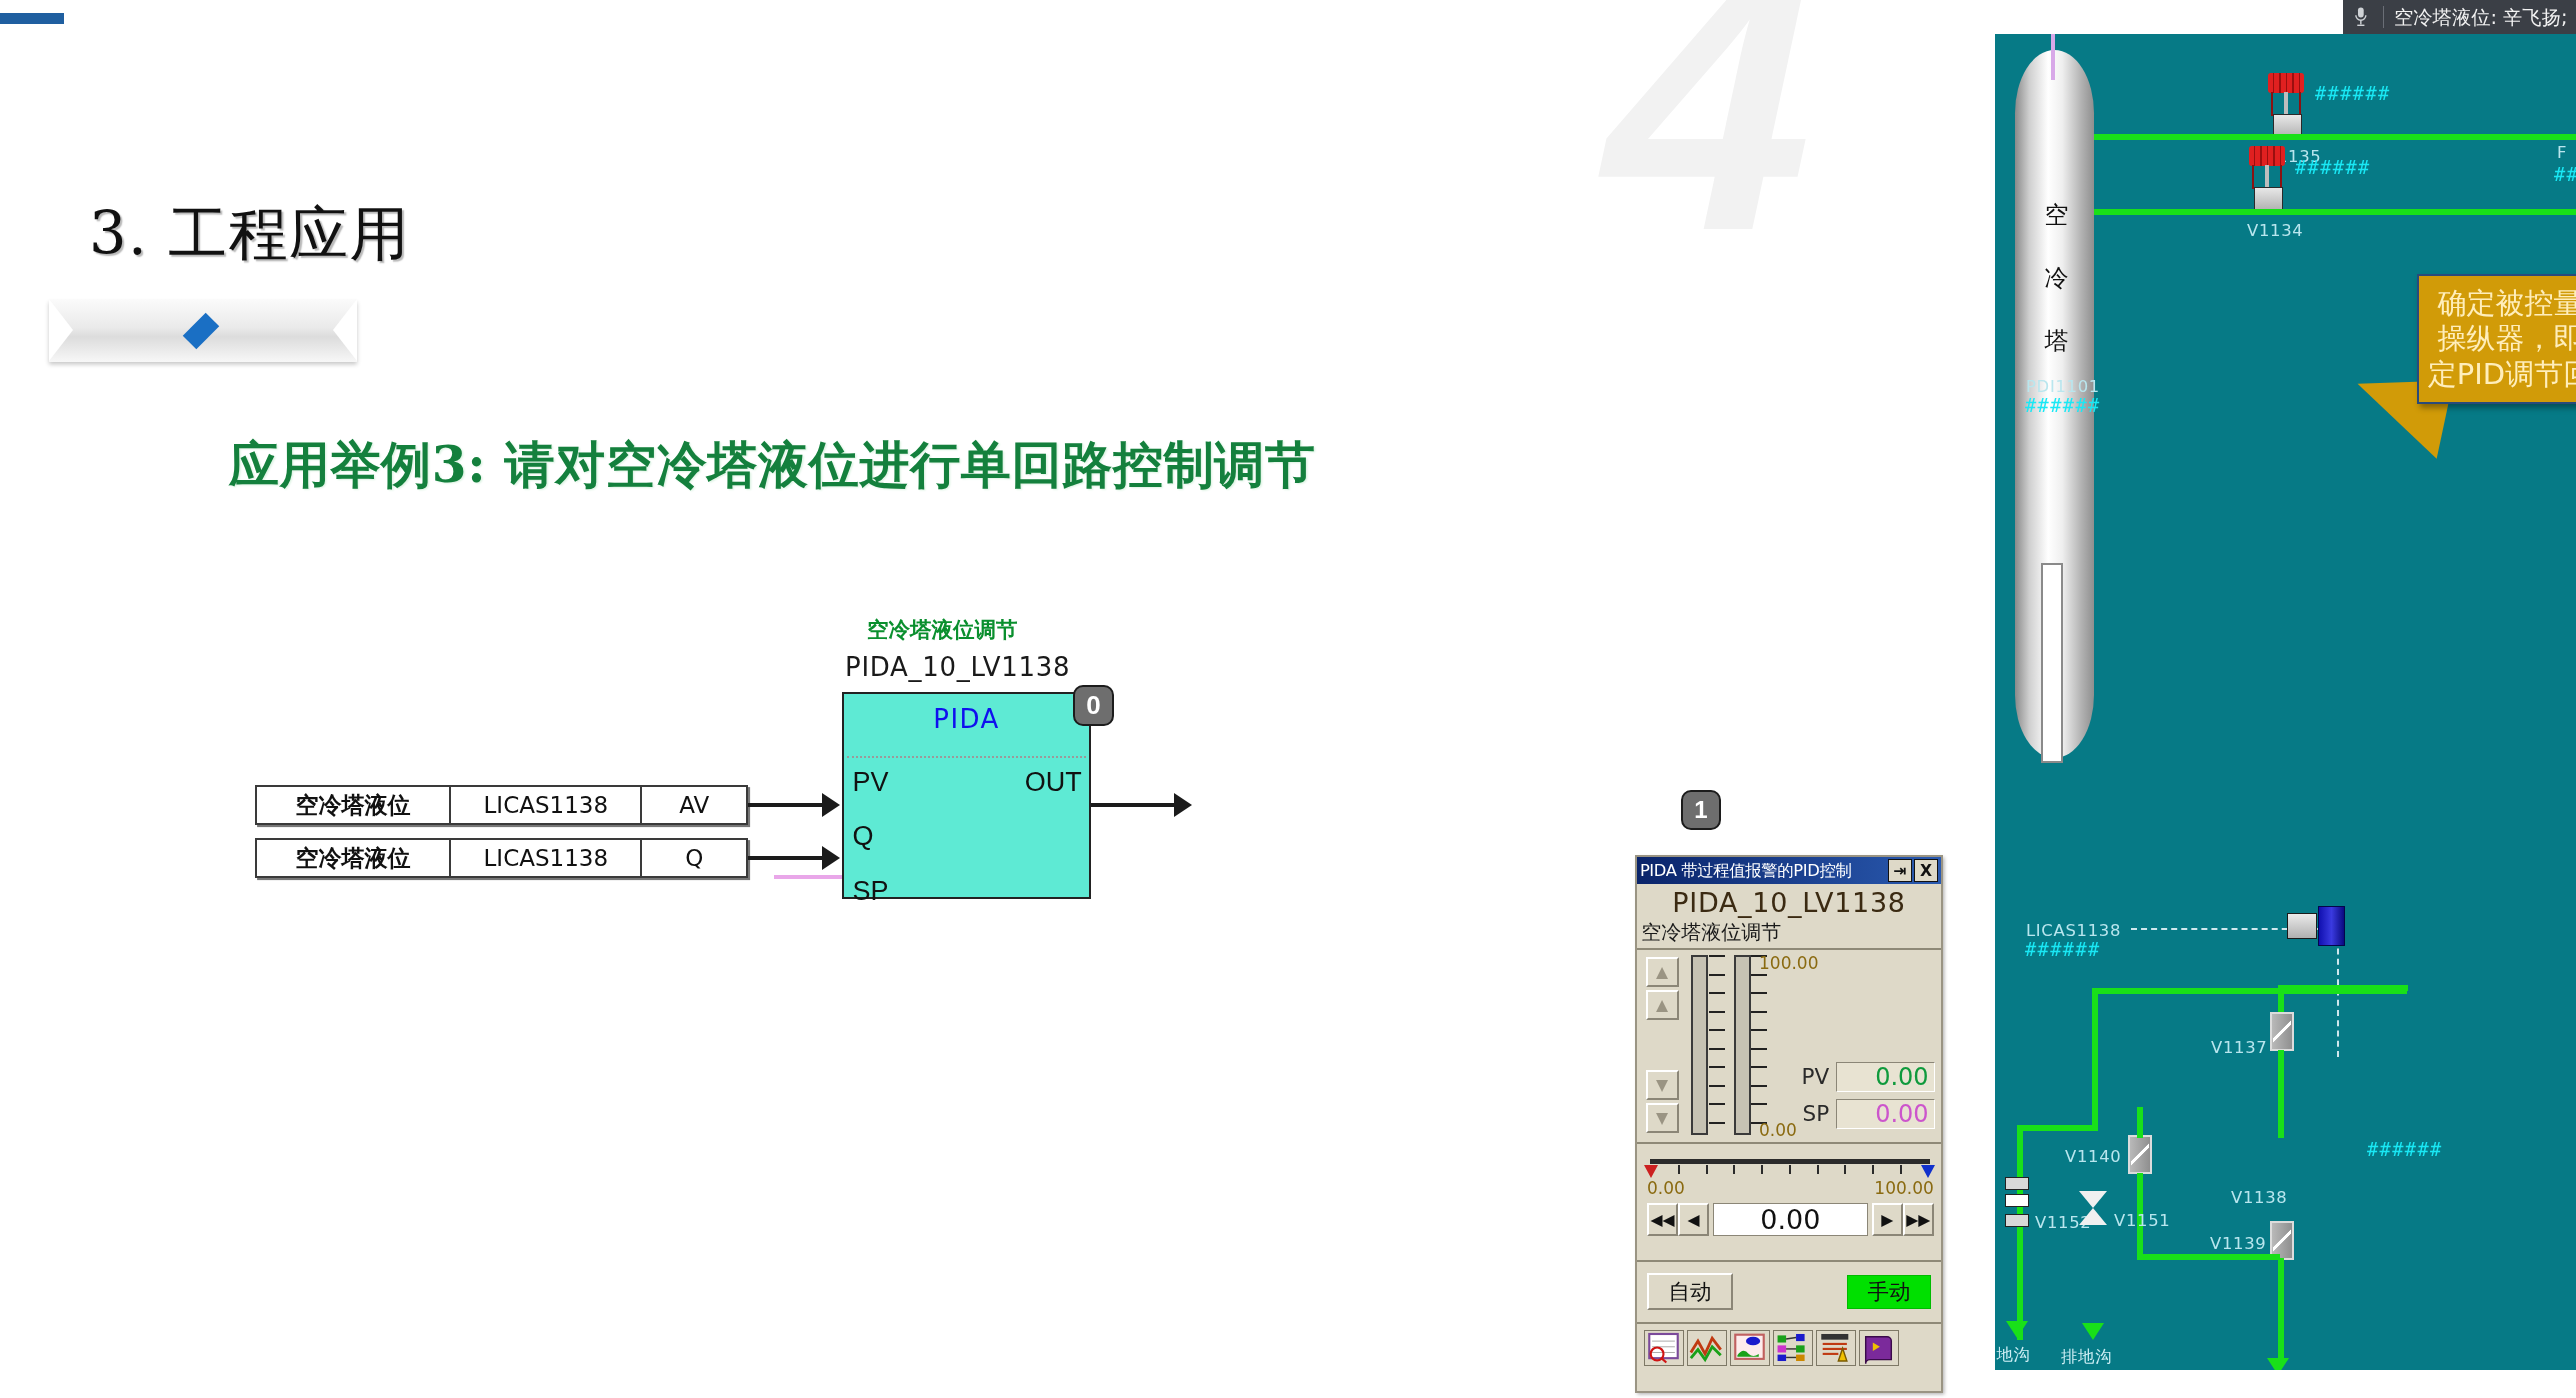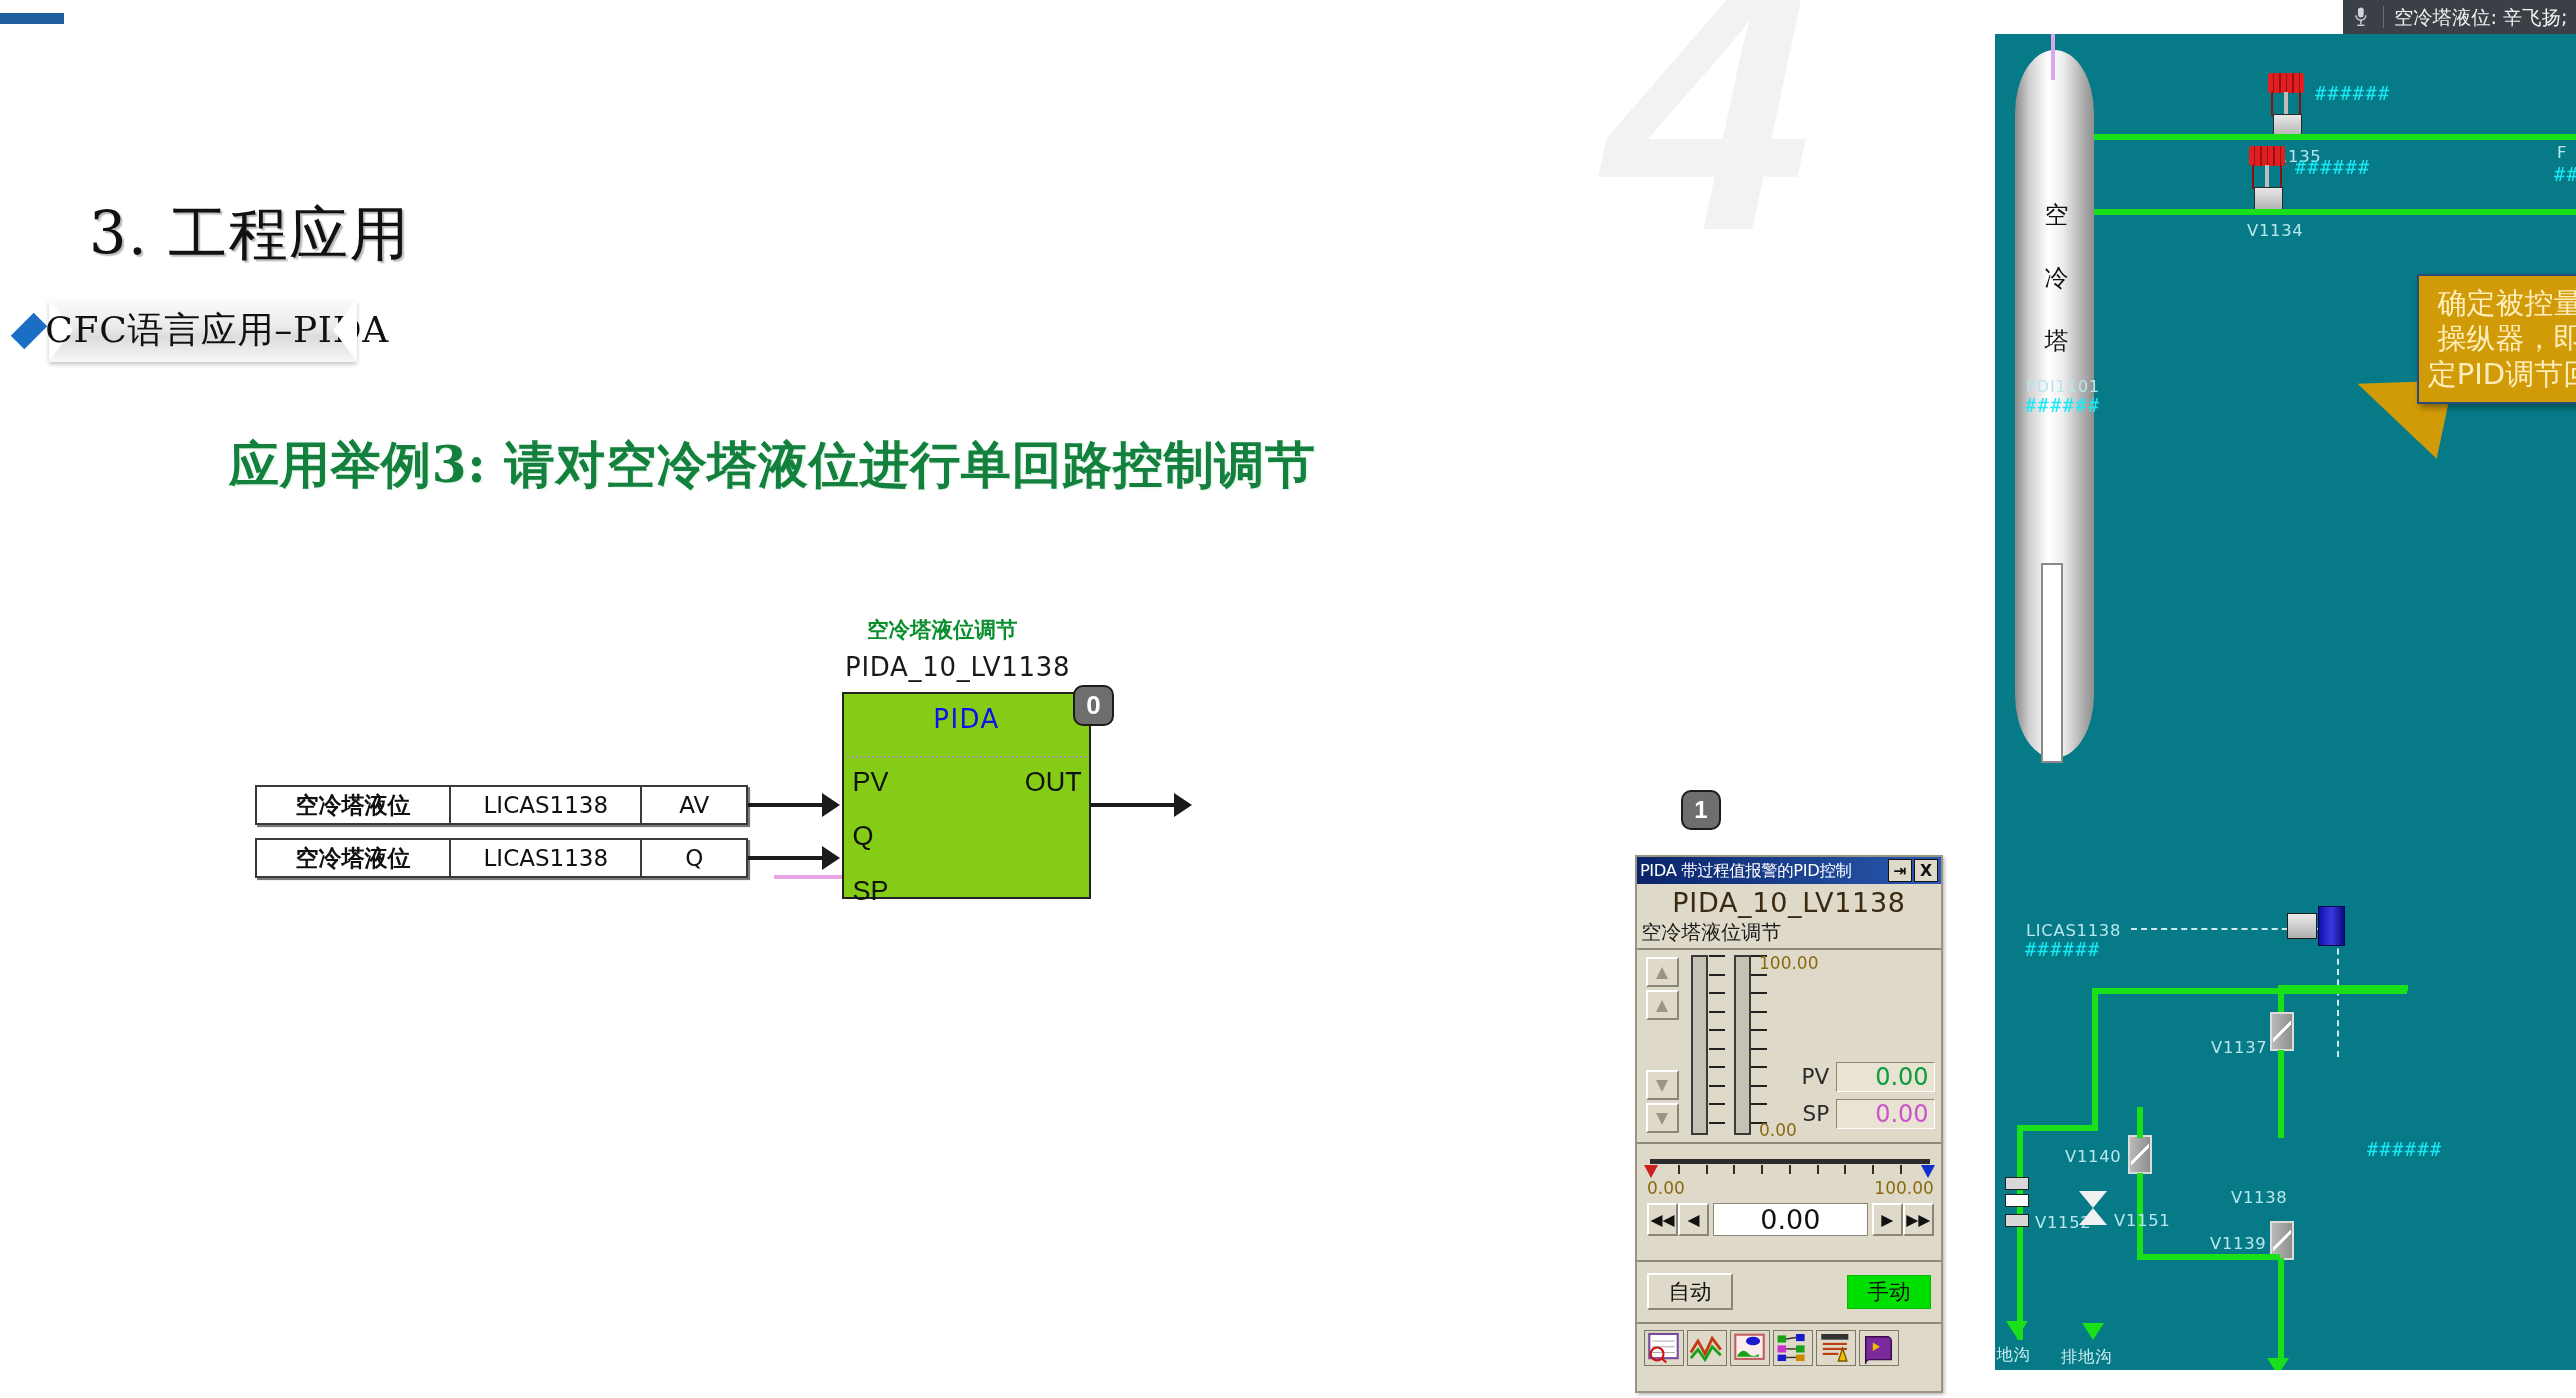--- a/index.html
+++ b/index.html
@@ -41,21 +41,21 @@
   
   #cfc{position:absolute;left:0;top:558px;width:1645px;height:443px;}
 
   .cfc-green{color:#0a8f2e;font-family:"DejaVu Sans",sans-serif;font-weight:bold;}
 
   #blk-caption{position:absolute;left:867px;top:57px;font-size:21.5px;}
   #blk-name{position:absolute;left:845px;top:94px;font-size:26px;color:#1a1a1a;
      font-family:"DejaVu Sans",sans-serif;letter-spacing:0.7px;}
 
   #pida-box{position:absolute;left:842px;top:134px;width:249px;height:207px;
-     border:2.9px solid #222;background:#84cc16;box-sizing:border-box;}
+     border:2.9px solid #222;background:#5eead4;box-sizing:border-box;}
   #pida-title{position:absolute;left:0;right:0;top:10px;text-align:center;
      font-size:26px;color:#1010ee;font-family:"DejaVu Sans",sans-serif;letter-spacing:1.4px;}
   #pida-divider{position:absolute;left:2.9px;right:2.9px;top:62px;height:0;
      border-top:2.9px dotted #9a9a9a;}
   #lbl-pv{position:absolute;left:8.6px;top:73px;font-size:27px;color:#111;}
   #lbl-q{position:absolute;left:8.6px;top:127px;font-size:27px;color:#111;}
   #lbl-sp{position:absolute;left:8.6px;top:182px;font-size:27px;color:#111;}
   #lbl-out{position:absolute;right:7.2px;top:73px;font-size:27px;color:#111;}
 
   #pin-badge0{position:absolute;left:1073px;top:127px;width:37px;height:37px;
@@ -226,21 +226,20 @@
 
   <div id="title-row">
     <div id="title-dash"></div>
   </div>
 
   <div id="subtitle">3. 工程应用</div>
 
   <div id="ribbon">
     <div id="ribbon-inner">
       <div id="ribbon-diamond"></div>
-      <div id="ribbon-label">CFC语言应用–PIDA</div>
     </div>
   </div>
 
   <div id="example-line">应用举例3: 请对空冷塔液位进行单回路控制调节</div>
 
   <div id="cfc">
 
     <div id="blk-caption" class="cfc-green">空冷塔液位调节</div>
     <div id="blk-name">PIDA_10_LV1138</div>
 

